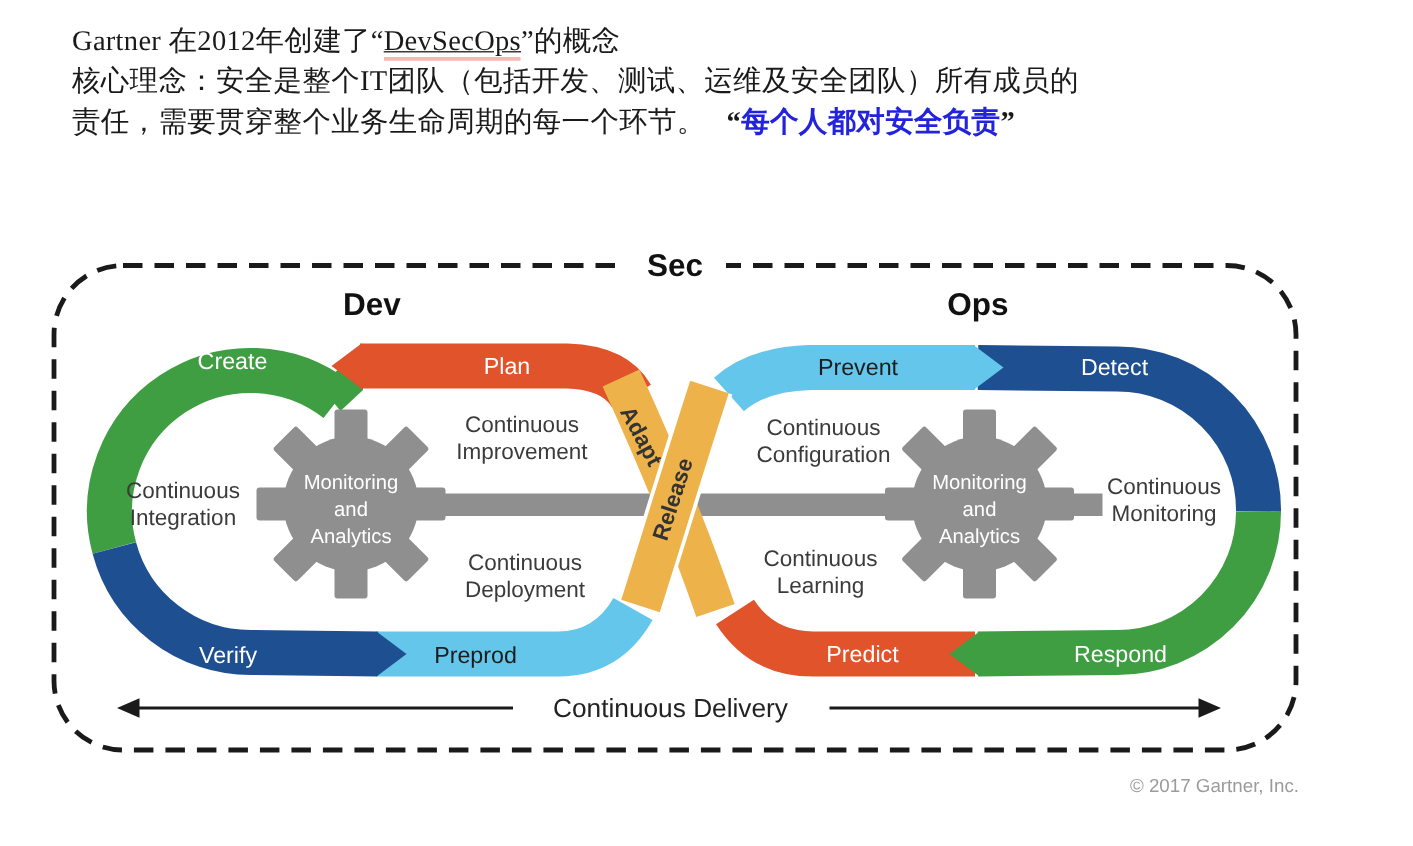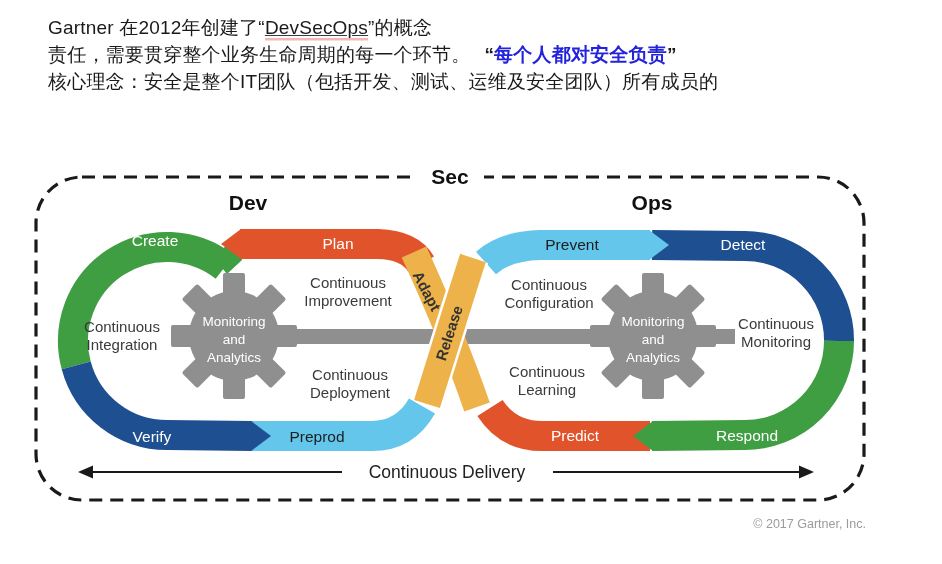--- a/index.html
+++ b/index.html
@@ -1,36 +1,36 @@
 <!DOCTYPE html>
 <html><head>
 <meta charset="utf-8">
 <style>
   html,body{margin:0;padding:0;background:#fff;}
   body{width:942px;height:564px;position:relative;font-family:"Liberation Sans","DejaVu Sans",sans-serif;overflow:hidden;}
-  .hdr{position:absolute;left:48px;top:14px;width:860px;font-size:19px;line-height:27px;color:#1a1a1a;letter-spacing:.2px;}
+  .hdr{position:absolute;left:48px;top:14px;width:860px;font-size:19px;line-height:27px;color:#1a1a1a;letter-spacing:.2px;font-family:Liberation Serif, serif;}
   .hdr .term{text-decoration:underline;text-decoration-color:#3a3a3a;box-shadow:0 2.5px 0 #f3b8b4;}
   .blue{color:#2323dd;font-weight:bold;}
   .qt{font-weight:bold;color:#1a1a1a;}
   .qt.gap{margin-left:14px;}
   svg text{font-family:"Liberation Sans","DejaVu Sans",sans-serif;}
   .banner-label{fill:#ffffff;font-size:15.5px;}
   .banner-label-dark{fill:#1d1d1d;font-size:15.5px;}
   .inner-label{fill:#3b3b3b;font-size:15px;}
   .gear-label{fill:#ffffff;font-size:13.5px;}
   .ribbon-label{fill:#333333;font-size:15px;font-weight:bold;}
   .head-label{fill:#111111;font-size:21px;font-weight:bold;}
 </style>
 </head>
 <body>
 
 <div class="hdr">
   <div><span>Gartner 在2012年创建了“</span><span class="term">DevSecOps</span><span>”的概念</span></div>
+  <div>核心理念：安全是整个IT团队（包括开发、测试、运维及安全团队）所有成员的</div>
   <div><span>责任，需要贯穿整个业务生命周期的每一个环节。</span><span class="qt gap">“</span><span class="blue">每个人都对安全负责</span><span class="qt">”</span></div>
-  <div>核心理念：安全是整个IT团队（包括开发、测试、运维及安全团队）所有成员的</div>
 </div>
 
 <svg width="942" height="564" viewBox="0 0 942 564" style="position:absolute;left:0;top:0;">
 
   <rect x="36" y="177" width="828" height="323" rx="46" fill="none" stroke="#1a1a1a" stroke-width="3.2" stroke-dasharray="13 8"></rect>
   <rect x="416" y="167" width="68" height="19" fill="#ffffff"></rect>
   <text class="head-label" x="450" y="184" text-anchor="middle">Sec</text>
   <text class="head-label" x="248" y="210" text-anchor="middle">Dev</text>
   <text class="head-label" x="652" y="210" text-anchor="middle">Ops</text>
 

